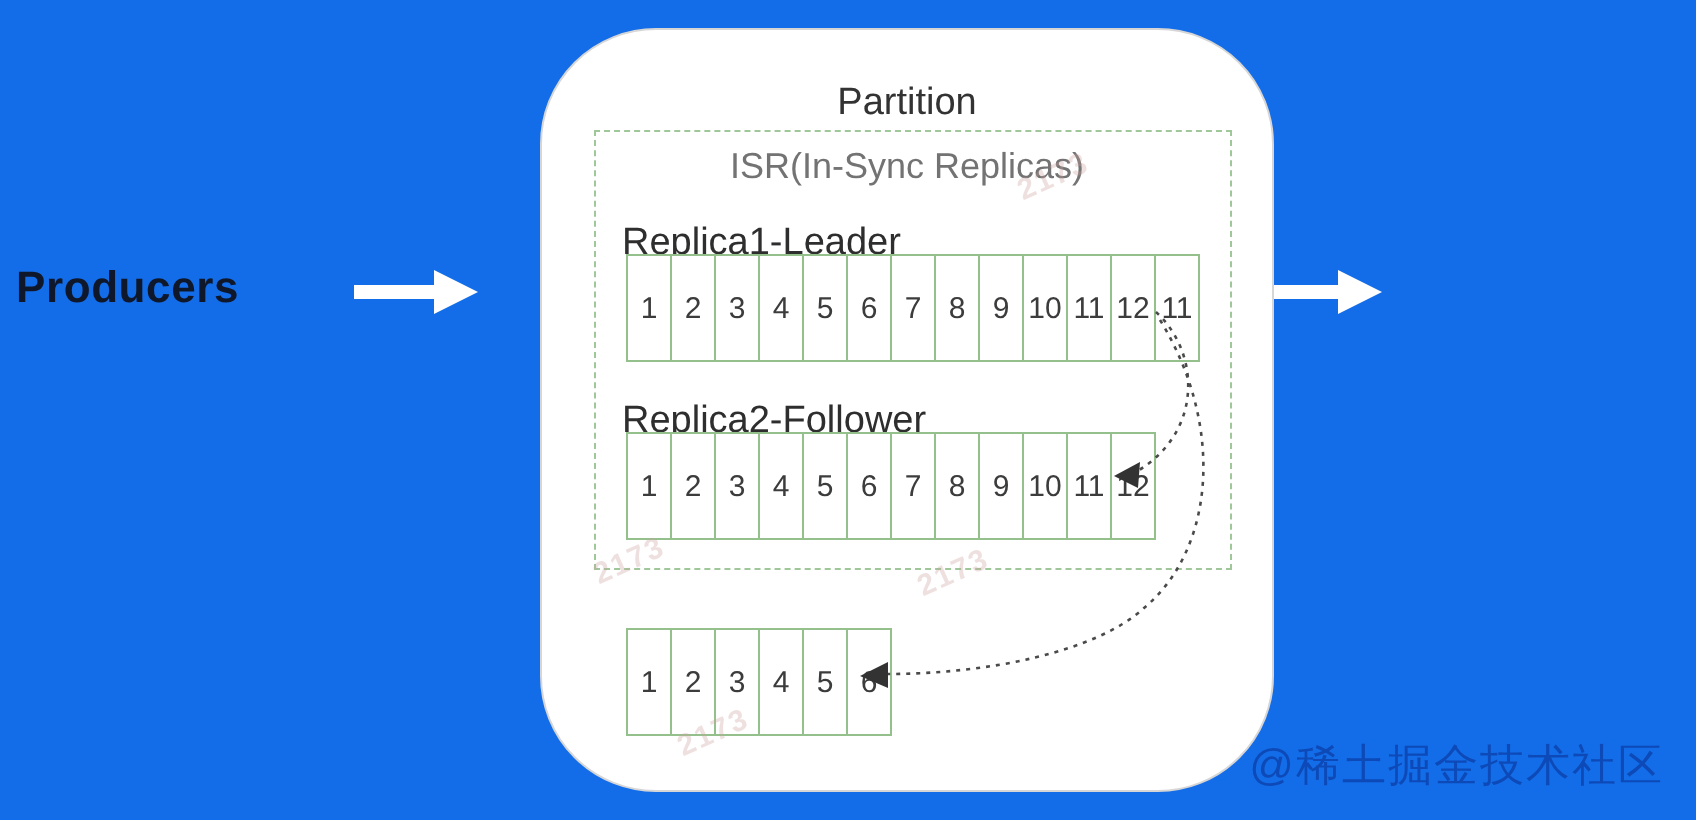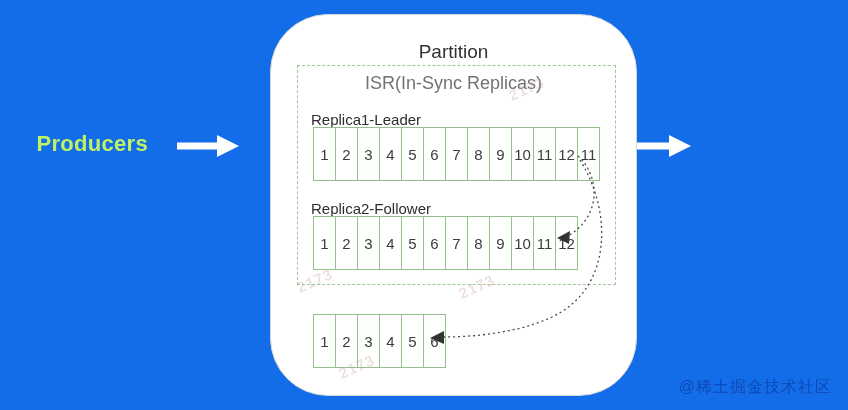--- a/index.html
+++ b/index.html
@@ -5,22 +5,22 @@
   html,body{margin:0;padding:0;}
   body{
     width:848px;height:410px;overflow:hidden;
     font-family:"Liberation Sans","DejaVu Sans",sans-serif;
     background:#146de8;
   }
   #stage{position:relative;width:848px;height:410px;background:#146de8;overflow:hidden;}
 
   
   .flow-label{
-    position:absolute;color:#bef264;font-size:22px;font-weight:600;
-    letter-spacing:.3px;text-align:right;
+    position:absolute;color:#0f172a;font-size:22px;font-weight:600;
+    letter-spacing:.3px;text-align:left;
   }
   #producers-label{left:8px;top:131px;width:140px;}
   #consumers-label{left:698px;top:131px;width:140px;}
   .flow-arrow{position:absolute;width:62px;height:28px;}
   #producers-arrow{left:177px;top:132px;}
   #consumers-arrow{left:629px;top:132px;}
 
   
   #panel{
     position:absolute;left:250px;top:14px;width:365px;height:380px;
@@ -36,21 +36,21 @@
     position:absolute;left:26px;top:50px;width:317px;height:218px;
     border:1px dashed #9fc79a;
   }
   #isr-title{
     position:absolute;left:0;top:58px;width:100%;text-align:center;
     font-size:18px;color:#737373;
   }
 
   
   .replica-label{
-    position:absolute;font-size:15px;color:#2e2e2e;
+    position:absolute;font-size:19px;color:#2e2e2e;
   }
   #replica-0-label{left:40px;top:96px;}
   #replica-1-label{left:40px;top:185px;}
   #replica-2-label{left:40px;top:284px;}
   .cells{
     position:absolute;display:flex;background:#ffffff;
     border:1px solid #94c08c;
   }
   #replica-0-cells{left:42px;top:112px;}
   #replica-1-cells{left:42px;top:201px;}
@@ -72,21 +72,21 @@
     letter-spacing:1px;pointer-events:none;
   }
   #wm-frag-0{left:508px;top:80px;}
   #wm-frag-1{left:458px;top:278px;}
   #wm-frag-2{left:296px;top:272px;}
   #wm-frag-3{left:338px;top:358px;}
 
   
   #site-watermark{
     position:absolute;right:16px;bottom:12px;
-    font-size:16px;color:#0d4ab8;font-weight:500;letter-spacing:1px;
+    font-size:22px;color:#0d4ab8;font-weight:500;letter-spacing:1px;
   }
 </style>
 </head>
 <body>
 
 <div id="stage">
 
   <div id="producers-label" class="flow-label">Producers</div>
   <svg id="producers-arrow" class="flow-arrow" viewBox="0 0 62 28">
     <polygon points="0,10.5 40,10.5 40,3 62,14 40,25 40,17.5 0,17.5" fill="#ffffff"></polygon>

